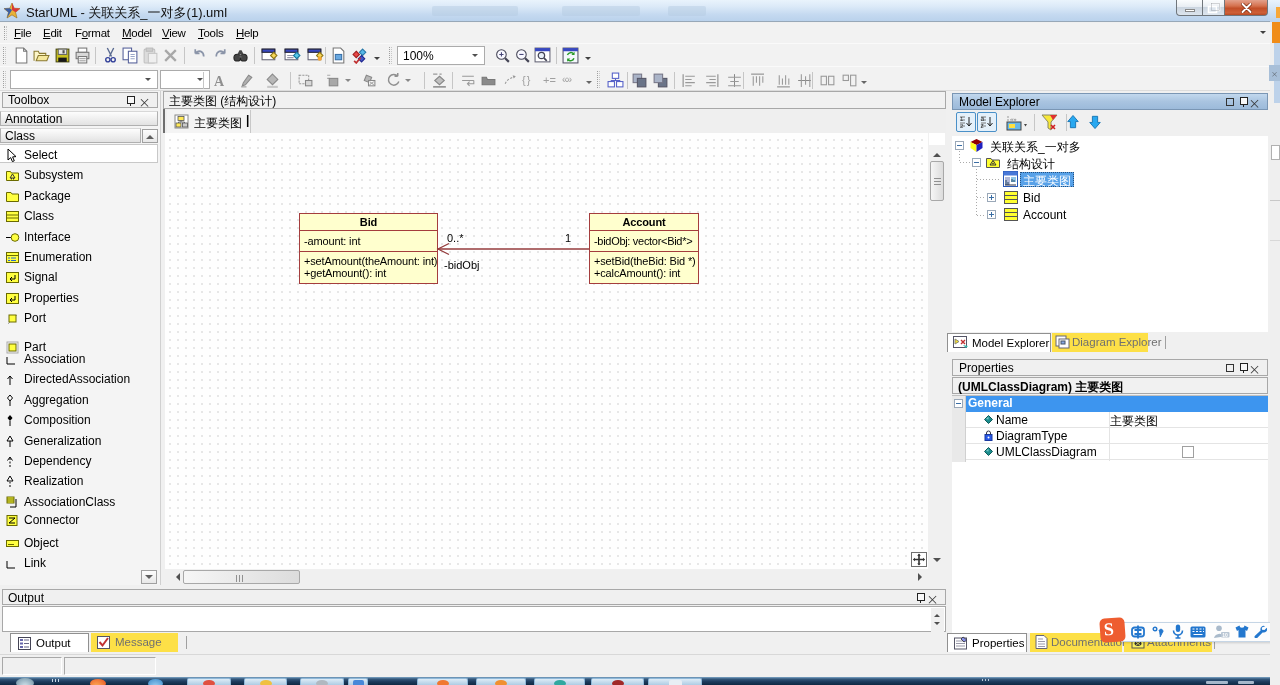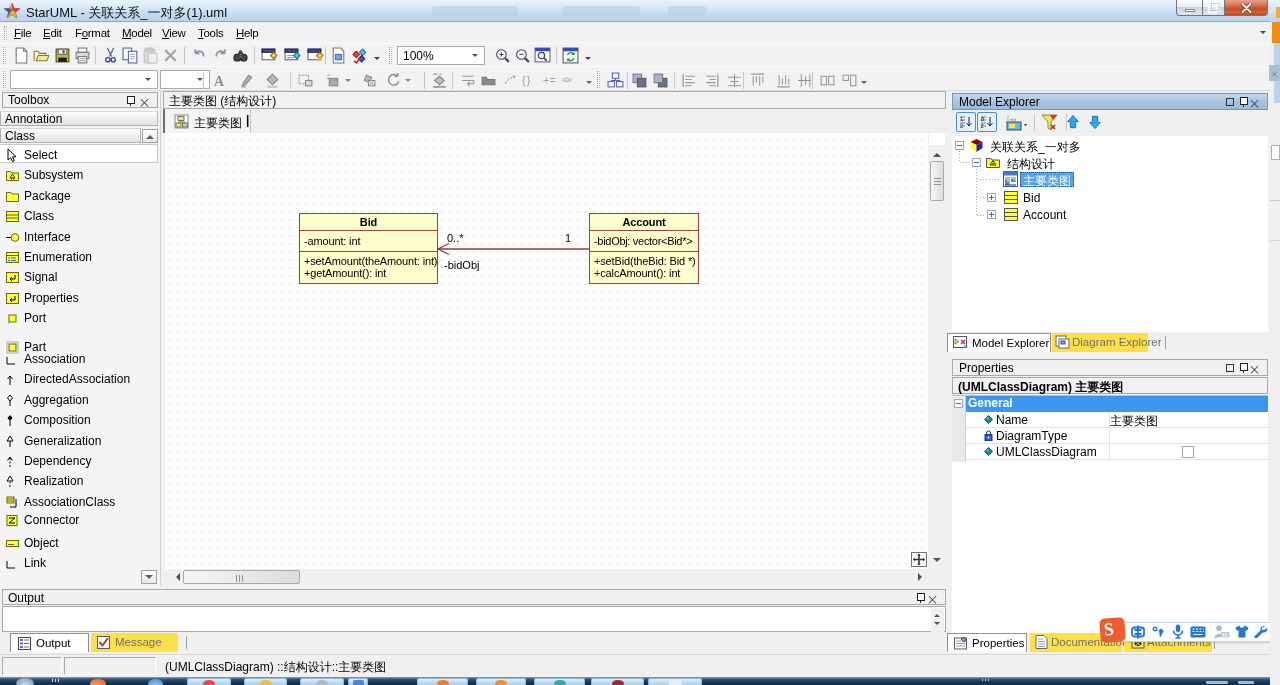--- a/index.html
+++ b/index.html
@@ -868,21 +868,20 @@
           <path d="M2.5 6 l3 3.5 L11 2" fill="none" stroke="#C03030" stroke-width="2"></path>
         </svg>
       <span style="position:absolute; left:24px; top:3px;">Message</span>
       </div>
     <div style="position:absolute; left:184px; top:3px; width:1px; height:13px; background:#A0A0A0;"></div>
   </div>
 
   <div id="status" class="abs">
     <div class="scell" style="left:2px; width:60px;"></div>
     <div class="scell" style="left:64px; width:92px;"></div>
-    <div style="position:absolute; left:165px; top:4px;">(UMLClassDiagram) ::结构设计::主要类图</div>
   </div>
 
   <div id="taskbar" class="abs">
     <div class="blob" style="left:16px; top:1px; width:18px; height:10px; background:radial-gradient(circle at 50% 90%, #D8E8F0, #8AA8B8 70%, #5A7888);"></div>
     <div class="abs" style="left:52px; top:2px; width:8px; height:3px; background:repeating-linear-gradient(to right,#C8D8E8 0 1px,transparent 1px 3px);"></div>
     <div class="blob" style="left:90px; top:2px; width:16px; height:9px; background:radial-gradient(circle at 40% 100%, #FFB860, #E85020);"></div>
     <div class="blob" style="left:148px; top:2px; width:15px; height:9px; background:radial-gradient(circle at 50% 100%, #A8D8F8, #3888C8);"></div>
     <div class="tkbtn" style="left:187px; width:44px;">
         <div class="blob" style="left:15px; top:1px; width:12px; height:7px; background:#E05040;"></div>
       </div>

